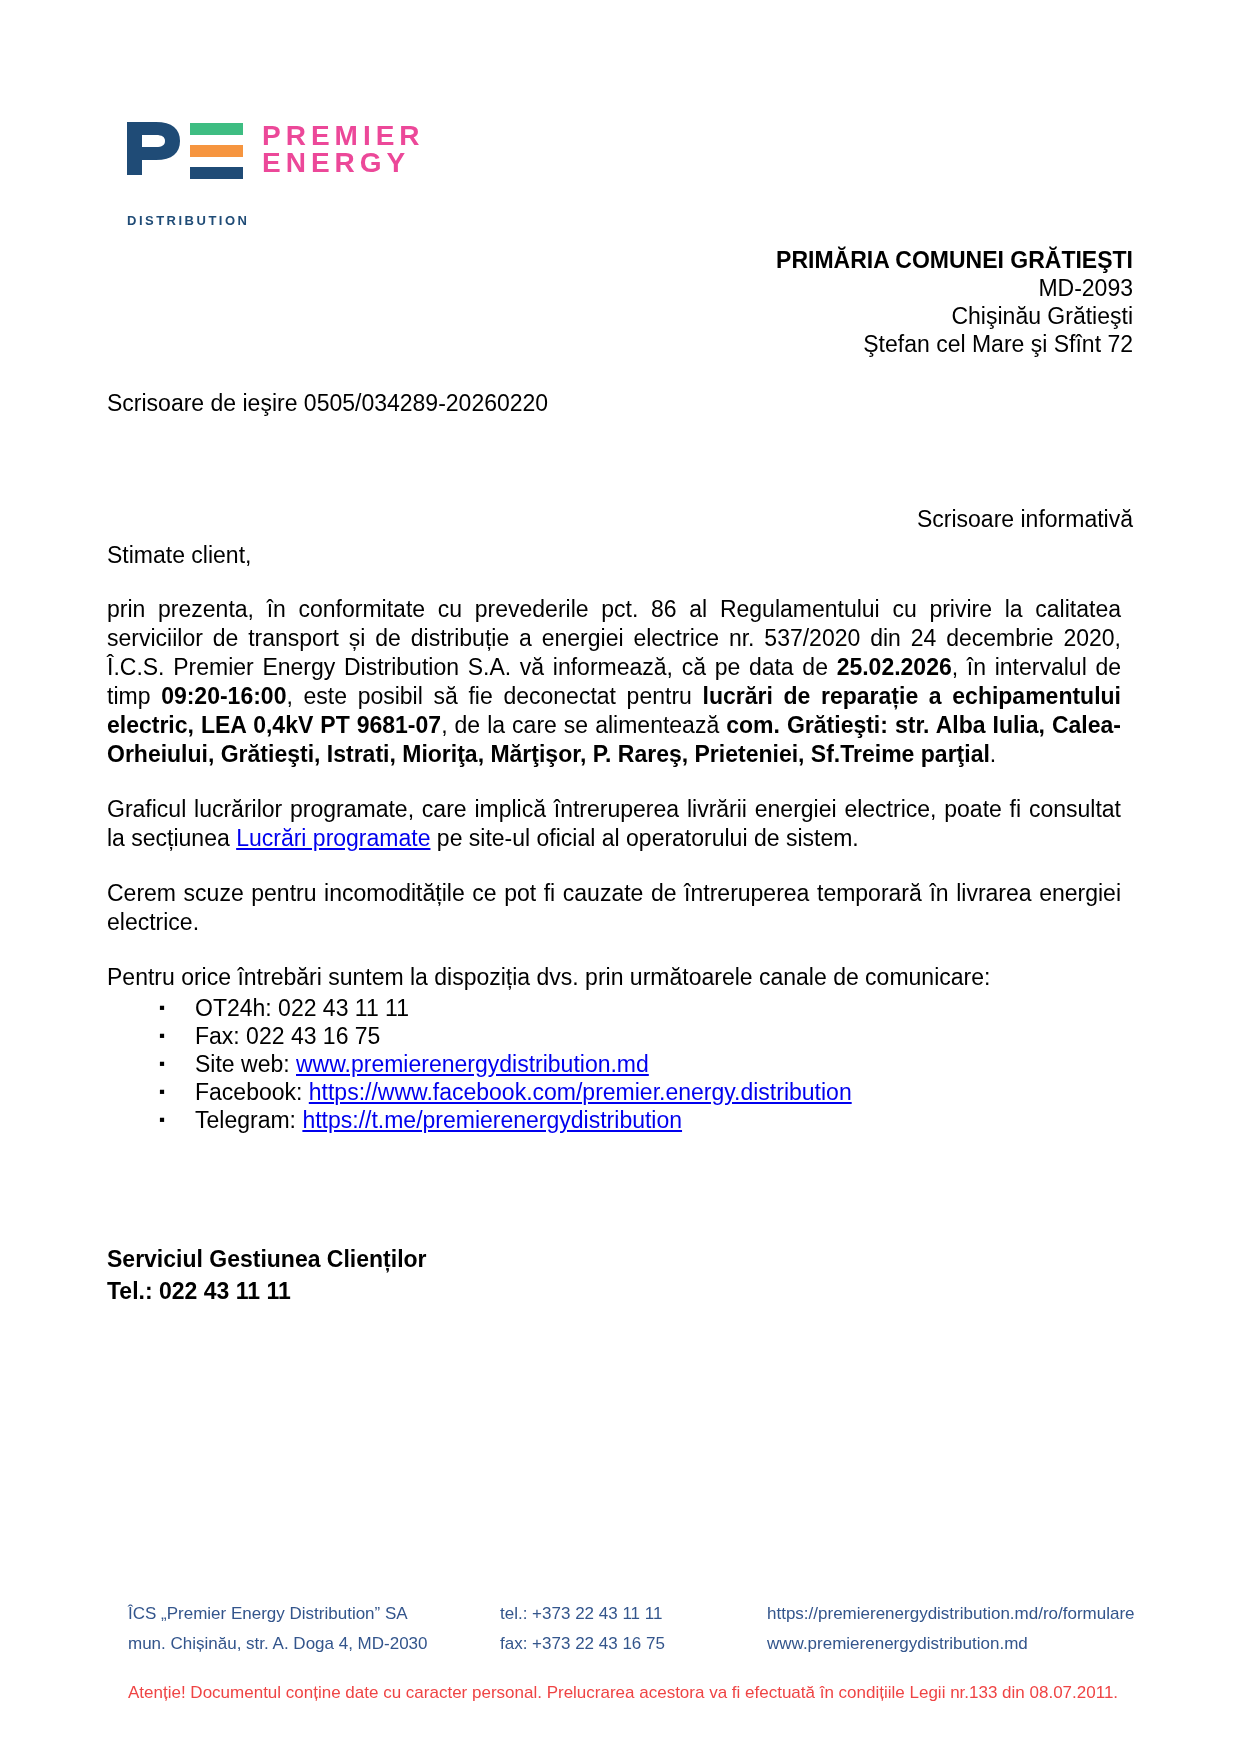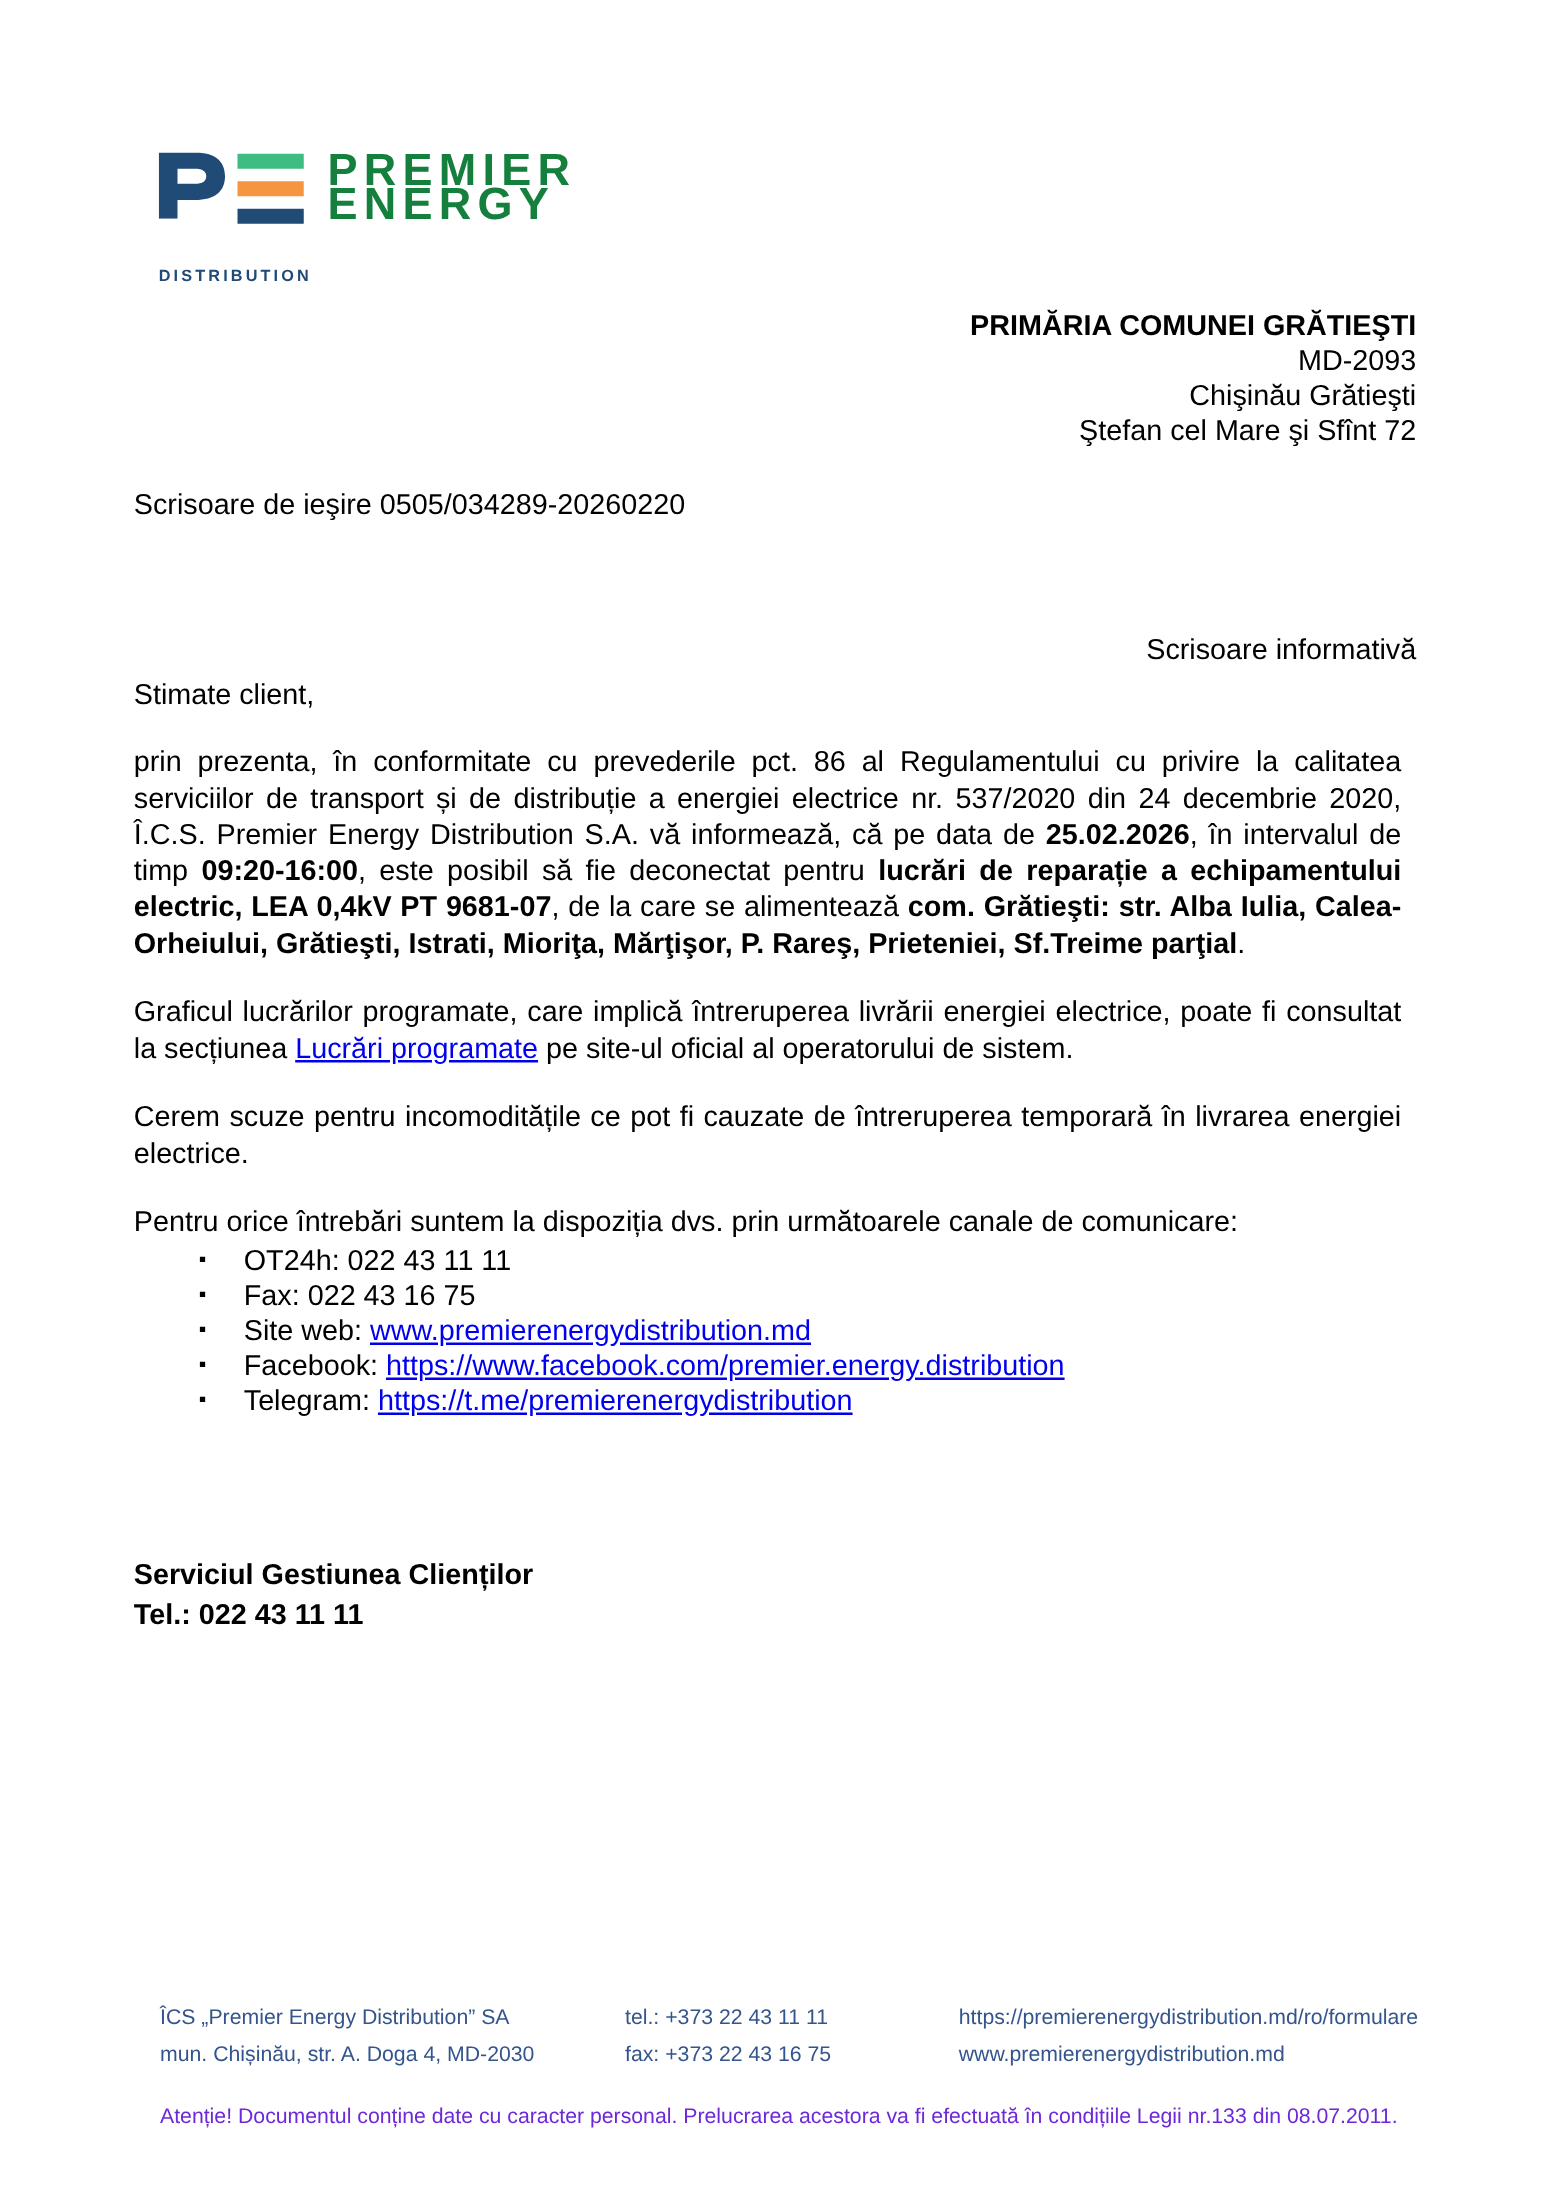--- a/index.html
+++ b/index.html
@@ -12,22 +12,22 @@
   
   .logo { top:122px; left:127px; }
   .logo-row { display:flex; align-items:flex-start; }
   .logo-p { width:53px; height:53px; display:block; }
   .logo-bars { margin-left:10px; width:53px; padding-top:1px; }
   .logo-bars .bar { width:53px; height:12px; margin-bottom:10px; }
   .bar-green  { background:#3EBD82; }
   .bar-orange { background:#F6953F; }
   .bar-navy   { background:#1F4B76; }
   .logo-wordmark {
-    margin-left:19px; color:#15803d; font-weight:bold;
-    font-size:36px; line-height:27px; letter-spacing:5px; white-space:nowrap;
+    margin-left:19px; color:#ec4899; font-weight:bold;
+    font-size:28px; line-height:27px; letter-spacing:5px; white-space:nowrap;
   }
   .logo-sub {
     margin-top:24px; color:#1F4B76; font-weight:bold;
     font-size:13px; letter-spacing:2.5px; white-space:nowrap;
   }
 
   
   .recipient { top:246px; left:107px; width:1026px; text-align:right;
                font-size:23px; line-height:28px; }
   .recipient-name { font-weight:bold; }
@@ -50,21 +50,21 @@
   
   .signature { top:1243px; left:107px; font-size:23px; font-weight:bold; line-height:32px; }
 
   
   .footer { top:1599px; left:128px; width:1010px; height:64px; color:#33558C;
             font-size:17px; line-height:30px; }
   .fcol { position:absolute; top:0; white-space:nowrap; }
   .fcol1 { left:0; }
   .fcol2 { left:372px; }
   .fcol3 { left:639px; }
-  .privacy { top:1683px; left:128px; width:1010px; color:#6d28d9; font-size:17px; }
+  .privacy { top:1683px; left:128px; width:1010px; color:#ef4444; font-size:17px; }
 </style>
 </head>
 <body>
 
 <div class="page">
 
   <div class="abs logo">
     <div class="logo-row">
       <svg class="logo-p" viewBox="0 0 53 53" xmlns="http://www.w3.org/2000/svg">
         <path fill="#1F4B76" fill-rule="evenodd" d="M0,0 L29,0 C45,0 53,7 53,19 C53,31 45,38 29,38 L15,38 L15,53 L0,53 Z

